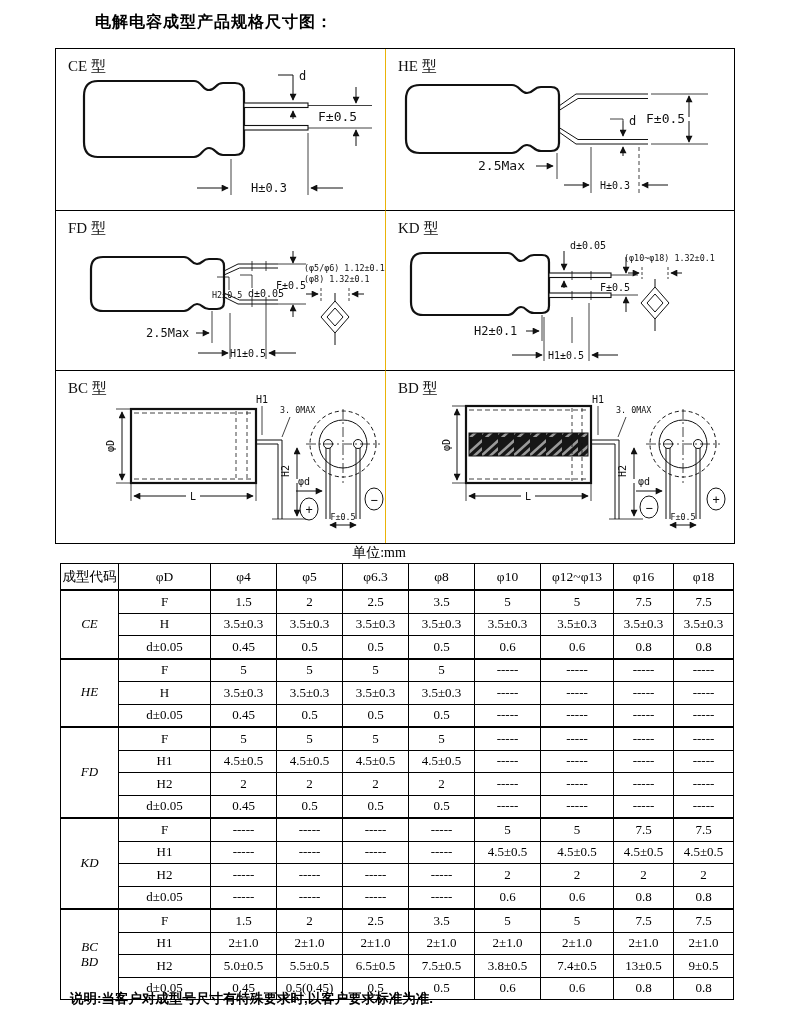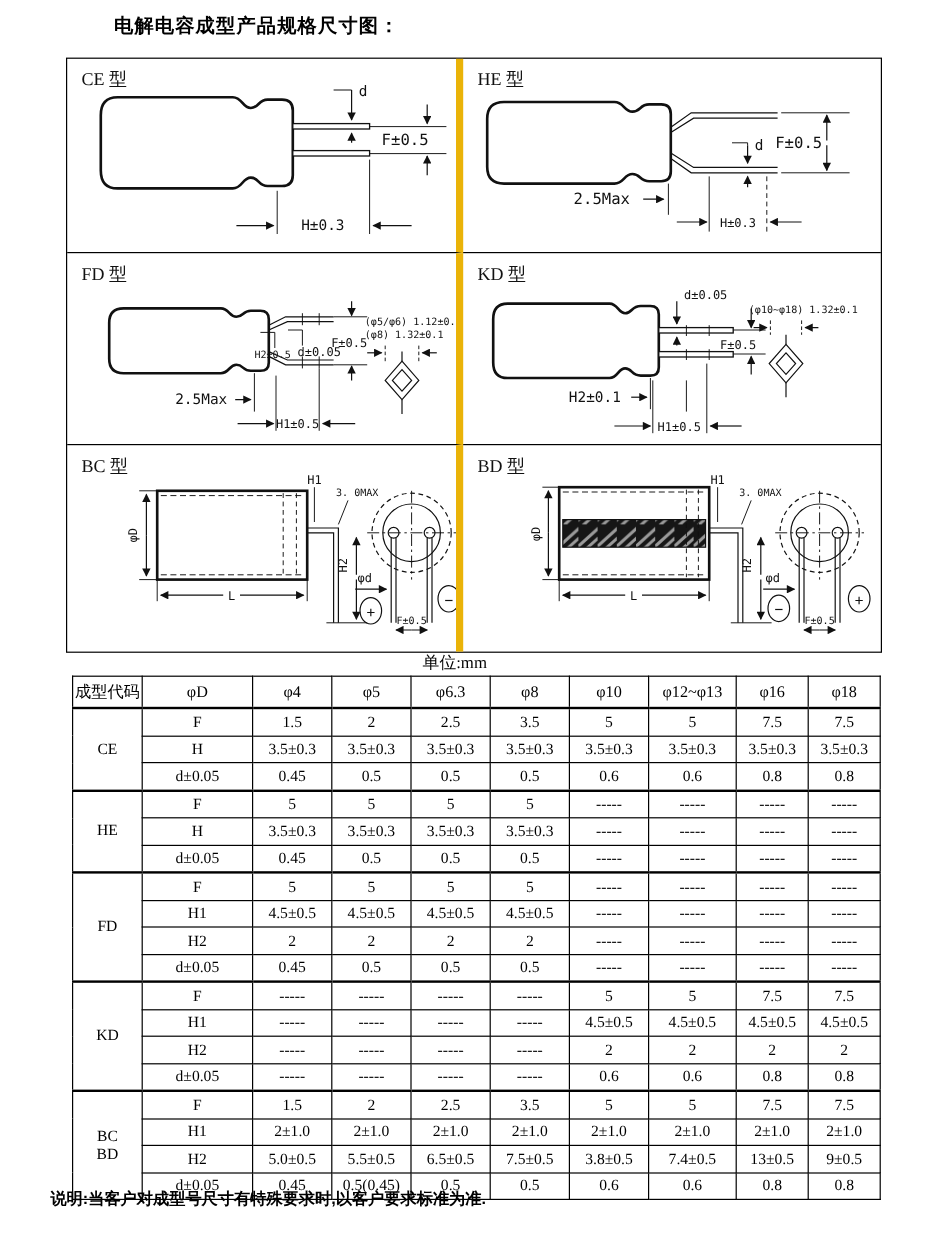--- a/index.html
+++ b/index.html
@@ -10,21 +10,21 @@
   .page-title{
     position:absolute;left:95px;top:12px;
     font-family:"Liberation Sans",sans-serif;font-weight:bold;
     font-size:16px;letter-spacing:1px;
   }
   .diagram-grid{
     position:absolute;left:55px;top:48px;width:678px;height:494px;
     border:1.5px solid #000;
     display:grid;grid-template-columns:330px 1fr;grid-template-rows:162px 160px 1fr;
   }
-  .panel{position:relative;border-right:6px solid #eab308;border-bottom:1px solid #000;overflow:hidden;}
+  .panel{position:relative;border-right:1px solid #eab308;border-bottom:1px solid #000;overflow:hidden;}
   .panel.rcol{border-right:none;}
   .panel.brow{border-bottom:none;}
   .panel svg{position:absolute;left:0;top:0;}
   svg text{fill:#111;}
   .ptitle{font-family:"Liberation Serif",serif;font-size:15px;}
   .dimt{font-family:"DejaVu Sans Mono",monospace;font-size:12px;}
   .dimt.s{font-size:10px;}
   .dimt.xs{font-size:8.4px;}
   .ln{stroke:#111;stroke-width:1;fill:none;}
   .thin{stroke:#111;stroke-width:0.8;fill:none;}
@@ -38,23 +38,23 @@
     position:absolute;left:60px;top:563px;width:673px;
     border-collapse:collapse;border:1.5px solid #000;table-layout:fixed;
     font-size:13px;
   }
   .spec-table th,.spec-table td{
     border:1px solid #000;text-align:center;vertical-align:middle;
     padding:0;font-weight:normal;height:21.5px;overflow:hidden;
   }
   .spec-table th{height:25px;font-size:13.5px;}
   .spec-table tr.group-start td{border-top:2px solid #000;}
-  .code-cell{white-space:pre-line;line-height:1.15;}
+  .code-cell{white-space:pre-line;line-height:1.15;font-style:italic;}
   .footer-note{
-    position:absolute;left:42px;top:990px;
+    position:absolute;left:70px;top:990px;
     font-family:"Liberation Sans",sans-serif;font-weight:bold;font-size:13.5px;
   }
 </style>
 </head>
 <body>
 
 <div class="page-title">电解电容成型产品规格尺寸图：</div>
 
 <div class="diagram-grid">
 

